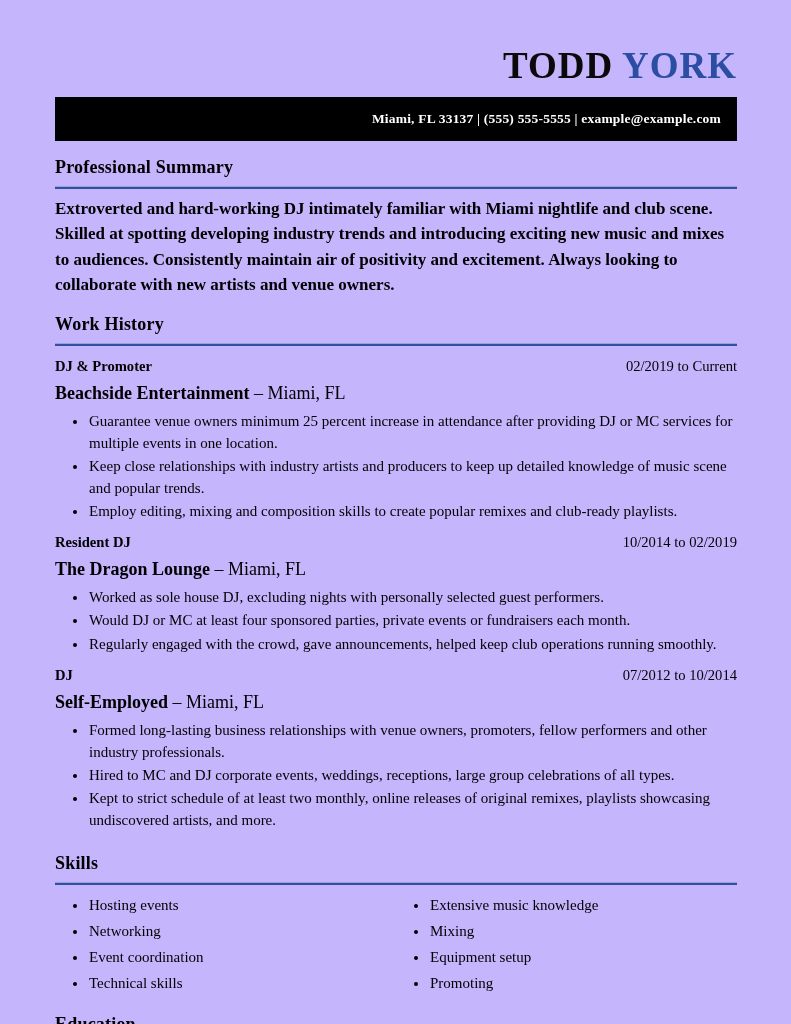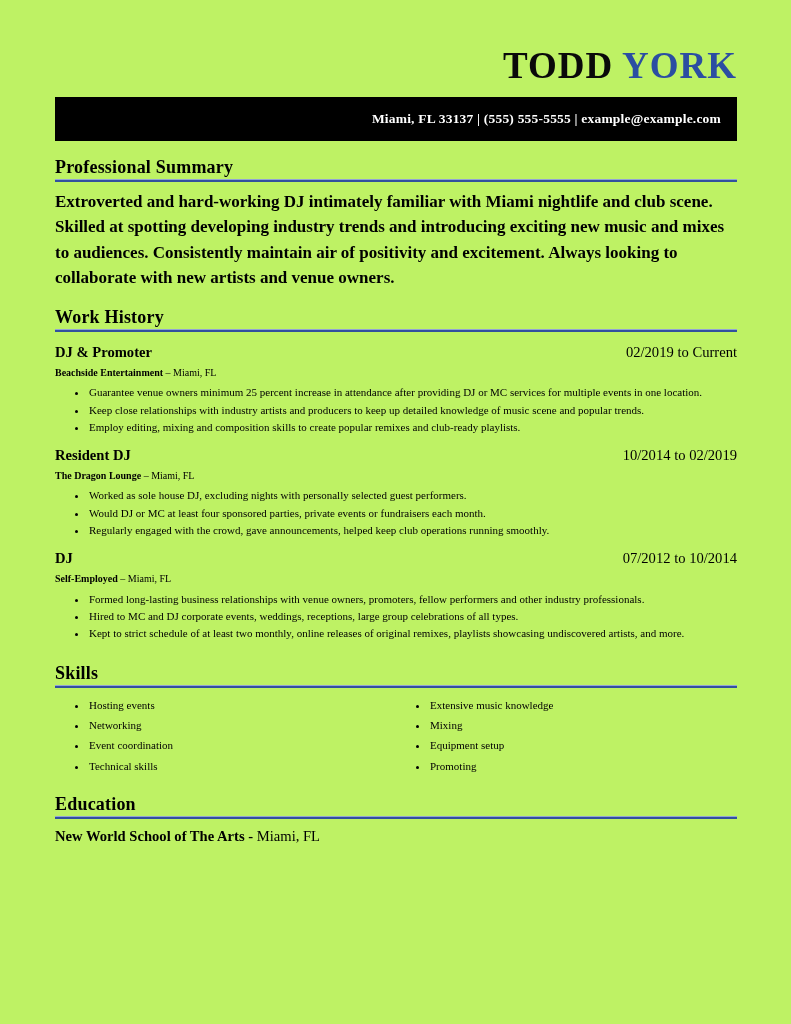--- a/index.html
+++ b/index.html
@@ -1,20 +1,20 @@
 <!DOCTYPE html>
 <html><head>
 <meta charset="utf-8">
 <style>
   * { margin: 0; padding: 0; box-sizing: border-box; }
   html, body { background: #ffffff; }
   .page {
     width: 791px;
     height: 1024px;
-    background: #bef264;
+    background: #c4b5fd;
     font-family: "Liberation Serif", "DejaVu Serif", serif;
     color: #000000;
     padding: 46px 54px 0 55px;
     overflow: hidden;
     position: relative;
   }
   
   .name {
     text-align: right;
     font-size: 37px;
@@ -35,21 +35,21 @@
     line-height: 44px;
     padding-right: 16px;
     letter-spacing: 0.2px;
   }
   
   .section { margin-top: 16px; }
   .section-title {
     font-size: 18px;
     font-weight: bold;
     letter-spacing: 0.2px;
-    padding-bottom: 1px;
+    padding-bottom: 8px;
   }
   .section-rule {
     height: 3px;
     background: linear-gradient(to bottom, #93a5d4 0 1px, #32509f 1px 100%);
     margin-bottom: 7px;
   }
   .body-text {
     font-size: 17px;
     line-height: 1.5;
     font-weight: bold;
@@ -59,29 +59,29 @@
   .job:first-of-type { margin-top: 6px; }
   .job-header {
     display: flex;
     justify-content: space-between;
     align-items: flex-start;
     font-size: 14.6px;
     line-height: 1.45;
   }
   .job-title { font-weight: bold; }
   .job-dates { font-weight: normal; }
-  .job-company { margin-top: 3px; font-size: 10px; line-height: 1.45; }
+  .job-company { margin-top: 3px; font-size: 18px; line-height: 1.45; }
   .company-name { font-weight: bold; }
   ul.bullets {
     margin-top: 4px;
     padding-left: 33px;
     list-style-type: disc;
   }
   ul.bullets li {
-    font-size: 11px;
+    font-size: 15px;
     line-height: 1.47;
     padding-left: 1px;
     margin-bottom: 1px;
   }
   
   .skills-cols { display: flex; }
   .skills-col { width: 50%; }
   .skills-col ul.bullets { margin-top: 2px; }
   .skills-col ul.bullets li { margin-bottom: 4px; }
   

